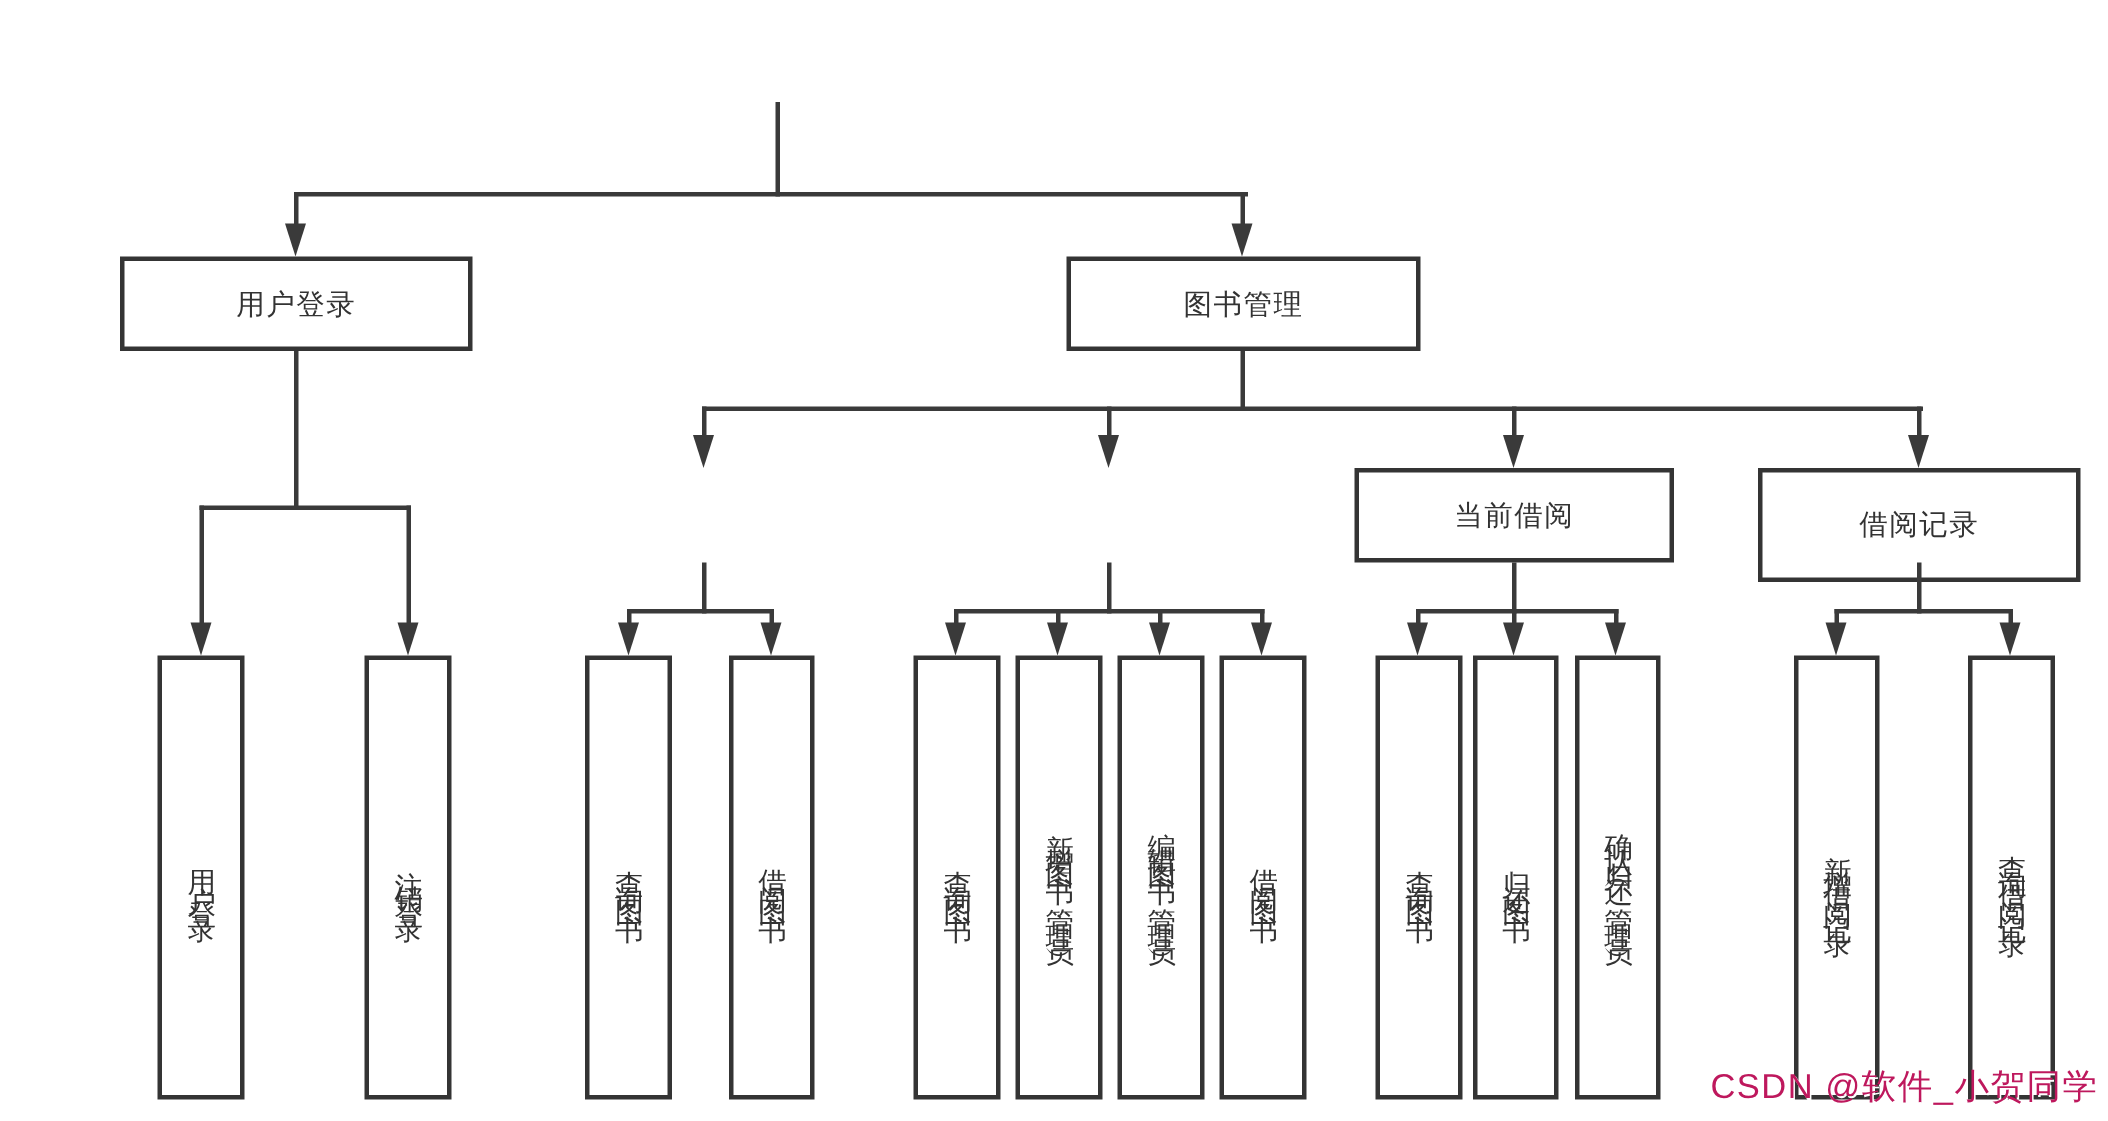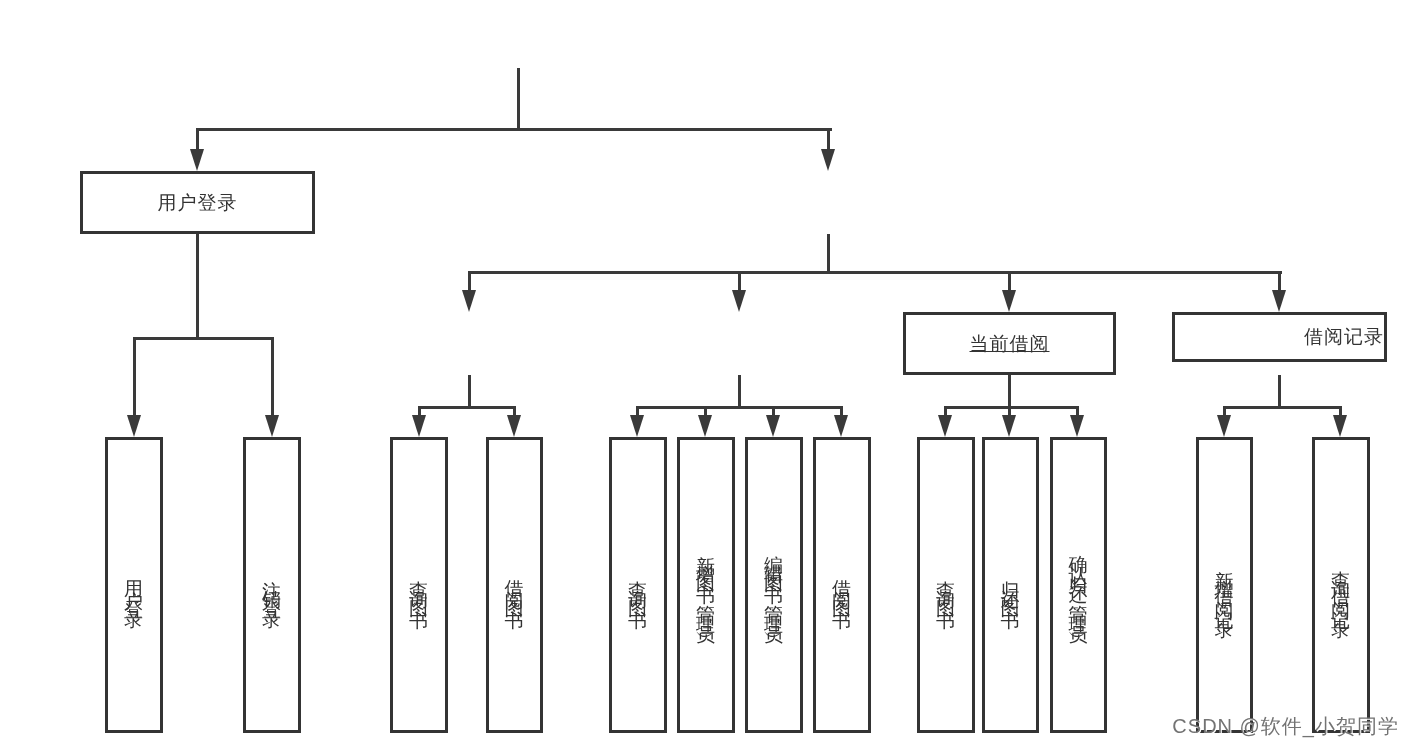--- a/index.html
+++ b/index.html
@@ -16,39 +16,42 @@
     writing-mode:vertical-lr;text-orientation:mixed;
     font-size:19px;letter-spacing:10px;line-height:1;color:#333;
   }
   .vline,.hline{position:absolute;background:#3a3a3a;}
   .arrow{
     position:absolute;width:0;height:0;
     border-left:7px solid transparent;border-right:7px solid transparent;
     border-top:22px solid #3a3a3a;
   }
   .watermark{
-    position:absolute;right:6px;bottom:7px;font-size:20px;color:#737373;
+    position:absolute;right:6px;bottom:7px;font-size:23px;color:#be185d;
     letter-spacing:1px;white-space:nowrap;
     text-shadow:1px 1px 0 #fff;
   }
 </style>
 </head>
 <body>
 
 <div id="canvas">
 
 
   <div class="box" style="left:80px;top:171px;width:235px;height:63px;">
     <span>用户登录</span>
   </div>
+  <div class="box" style="left:711px;top:171px;width:236px;height:63px;">
+    <span>图书管理</span>
+  </div>
 
-  <div class="box" style="left:903px;top:312px;width:213px;height:63px;text-decoration:underline;">
+  <div class="box" style="left:903px;top:312px;width:213px;height:63px;">
     <span>当前借阅</span>
   </div>
-  <div class="box" style="left:1172px;top:312px;width:215px;height:50px;justify-content:flex-end;">
+  <div class="box" style="left:1172px;top:312px;width:215px;height:76px;">
     <span>借阅记录</span>
   </div>
 
   <div class="box leaf" style="left:105px;top:437px;width:58px;height:296px;">
     <span class="vtext">用户登录</span>
   </div>
   <div class="box leaf" style="left:243px;top:437px;width:58px;height:296px;">
     <span class="vtext">注销登录</span>
   </div>
   <div class="box leaf" style="left:390px;top:437px;width:58px;height:296px;">

